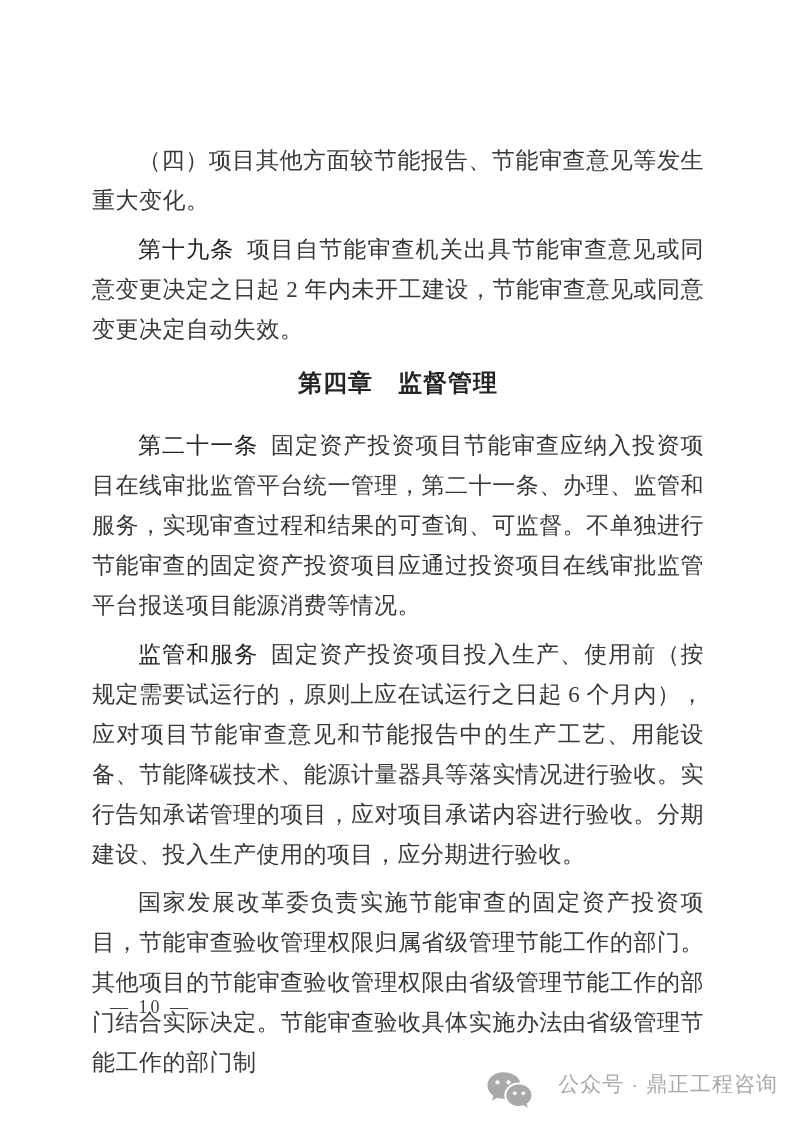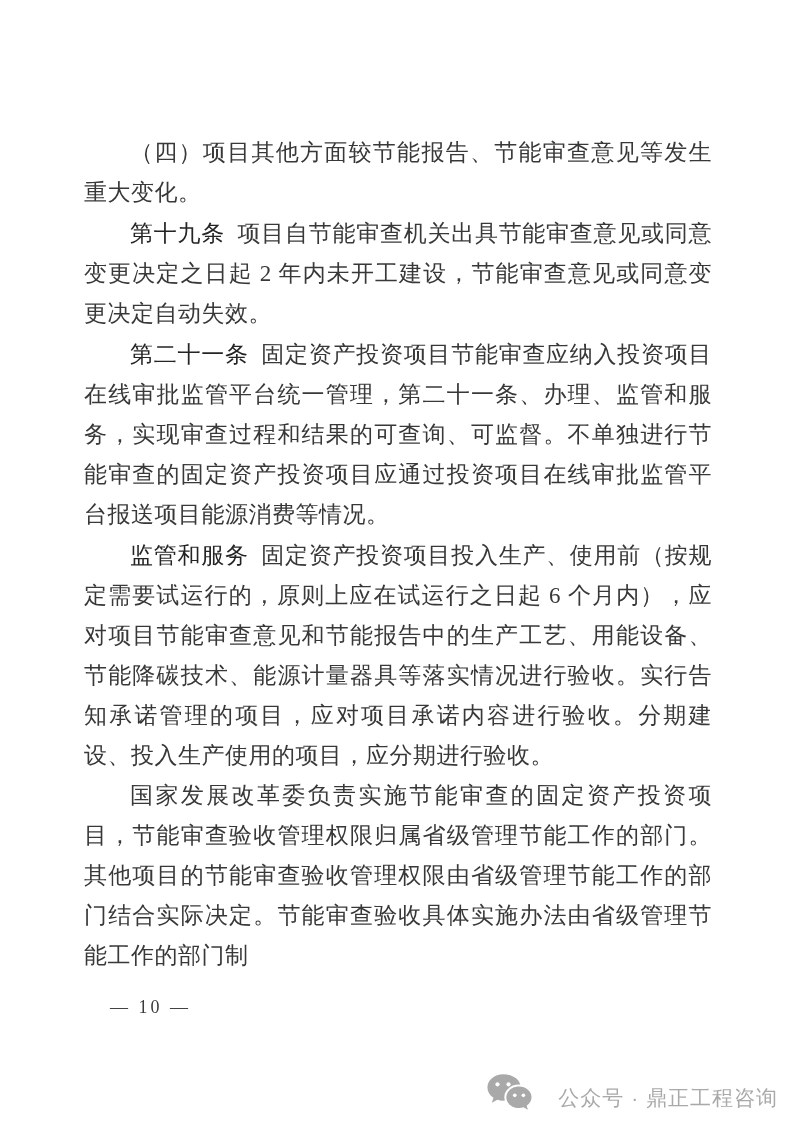--- a/index.html
+++ b/index.html
@@ -16,21 +16,21 @@
     overflow: hidden;
   }
   .content {
     position: absolute;
     left: 84px; top: 133px; width: 628px;
     font-size: 23px; line-height: 40px;
     color: #383838;
     letter-spacing: 0.5px;
   }
   .para {
-    margin: 0;
+    margin: 8px;
     text-indent: 2em;
     text-align: justify;
     text-justify: inter-ideograph;
   }
   .term {
     font-family: "Liberation Sans", "DejaVu Sans", sans-serif;
     font-weight: 400;
     color: #242424;
     margin-right: 0.55em;
   }
@@ -51,40 +51,41 @@
     left: 110px; top: 997px;
     font-size: 18px;
     color: #3a3a3a;
     letter-spacing: 3px;
     white-space: nowrap;
   }
   .footer-watermark {
     position: absolute;
     right: 16px; top: 1070px;
     height: 42px;
-    display: flex; align-items: flex-end; gap: 26px;
+    display: flex; align-items: flex-start; gap: 26px;
     color: #a9a9a9;
     font-family: "Liberation Sans", "DejaVu Sans", sans-serif;
     font-size: 21px;
     letter-spacing: 1px;
     white-space: nowrap;
   }
   .wx-icon { display: inline-flex; align-items: center; }
 </style>
 </head>
 <body>
 
 <div class="page">
 
   <div class="content">
 
     <p class="para"><span>（四）项目其他方面较节能报告、节能审查意见等发生重大变化。</span></p>
 
     <p class="para"><b class="term">第十九条</b><span>项目自节能审查机关出具节能审查意见或同意变更决定之日起 2 年内未开工建设，节能审查意见或同意变更决定自动失效。</span></p>
 
+    <h2 class="chapter">第四章　监督管理</h2>
 
     <p class="para"><b class="term">第二十一条</b><span>固定资产投资项目节能审查应纳入投资项目在线审批监管平台统一管理，第二十一条、办理、监管和服务，实现审查过程和结果的可查询、可监督。不单独进行节能审查的固定资产投资项目应通过投资项目在线审批监管平台报送项目能源消费等情况。</span></p>
 
     <p class="para"><b class="term">监管和服务</b><span>固定资产投资项目投入生产、使用前（按规定需要试运行的，原则上应在试运行之日起 6 个月内），应对项目节能审查意见和节能报告中的生产工艺、用能设备、节能降碳技术、能源计量器具等落实情况进行验收。实行告知承诺管理的项目，应对项目承诺内容进行验收。分期建设、投入生产使用的项目，应分期进行验收。</span></p>
 
     <p class="para"><span>国家发展改革委负责实施节能审查的固定资产投资项目，节能审查验收管理权限归属省级管理节能工作的部门。其他项目的节能审查验收管理权限由省级管理节能工作的部门结合实际决定。节能审查验收具体实施办法由省级管理节能工作的部门制</span></p>
 
   </div>
 
   <div class="page-number">— 10 —</div>

